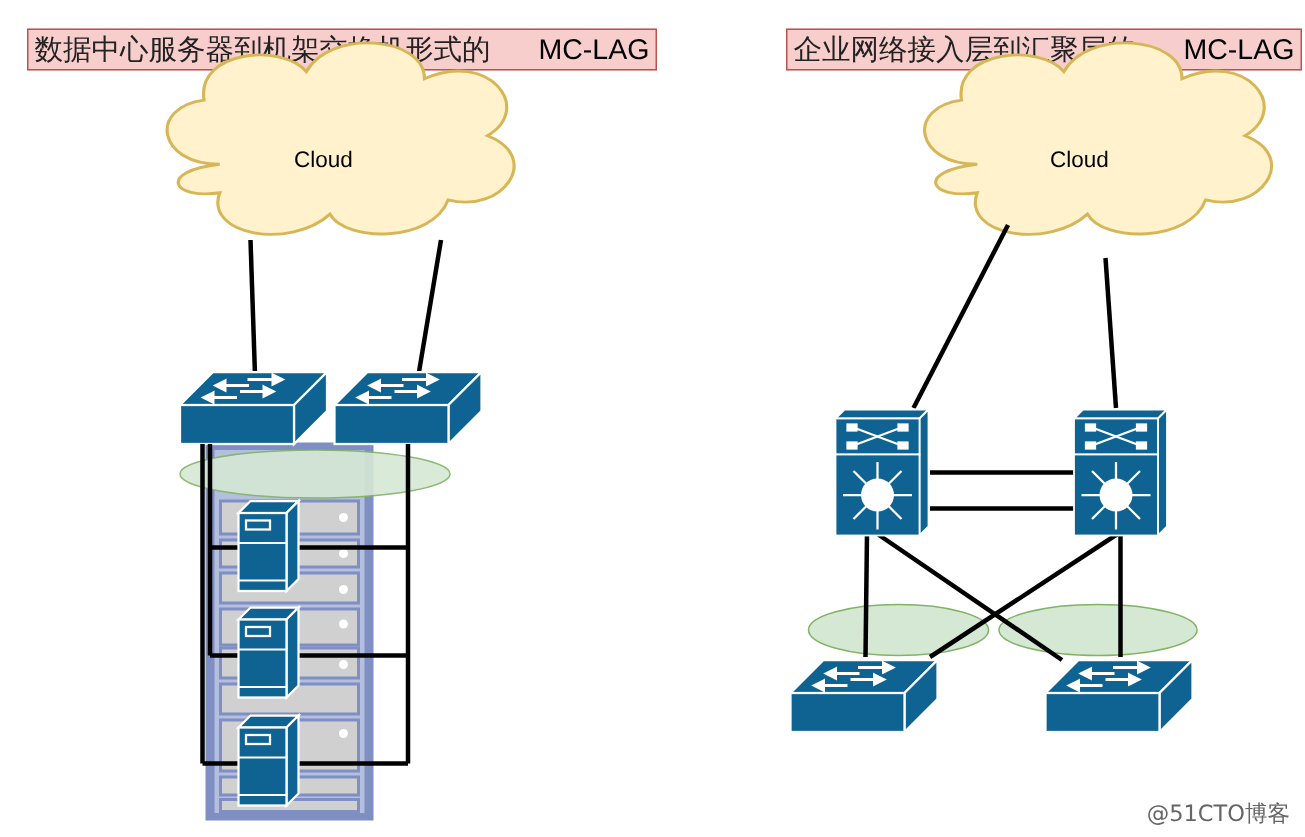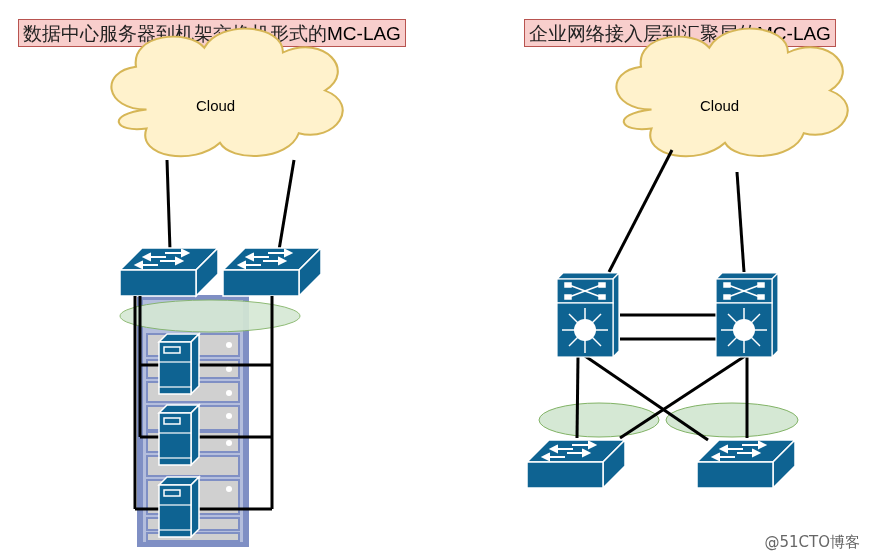--- a/index.html
+++ b/index.html
@@ -1,19 +1,19 @@
 <!DOCTYPE html>
 <html><head>
 <meta charset="utf-8">
 <style>
   html, body { margin:0; padding:0; background:#ffffff; }
   body { width:870px; height:558px; position:relative; overflow:hidden; font-family:"Liberation Sans", sans-serif; }
   svg { position:absolute; left:0; top:0; }
   .title-box { position:absolute; height:26px; background:#f8cecc; border:1px solid #b85450; font-size:19px; line-height:26px; padding:0 4px; color:#222; white-space:nowrap; font-family:"DejaVu Sans", sans-serif; }
-  .title-box .latin { font-family:"Liberation Sans", sans-serif; color:#000; }
+  .title-box .latin { font-family:"Liberation Sans", sans-serif; color:#000;padding-left:32px; }
   .cloud-label { font-family:"Liberation Sans", sans-serif; font-size:15px; fill:#000; }
   .watermark { position:absolute; right:10px; bottom:6px; font-size:15px; color:#666; font-family:"DejaVu Sans", sans-serif; }
 </style>
 </head>
 <body>
 
 <div class="title-box" style="left:18px;top:19px;">
   <span>数据中心服务器到机架交换机形式的</span><span class="latin">MC-LAG</span>
 </div>
 <div class="title-box" style="left:524px;top:19px;">

